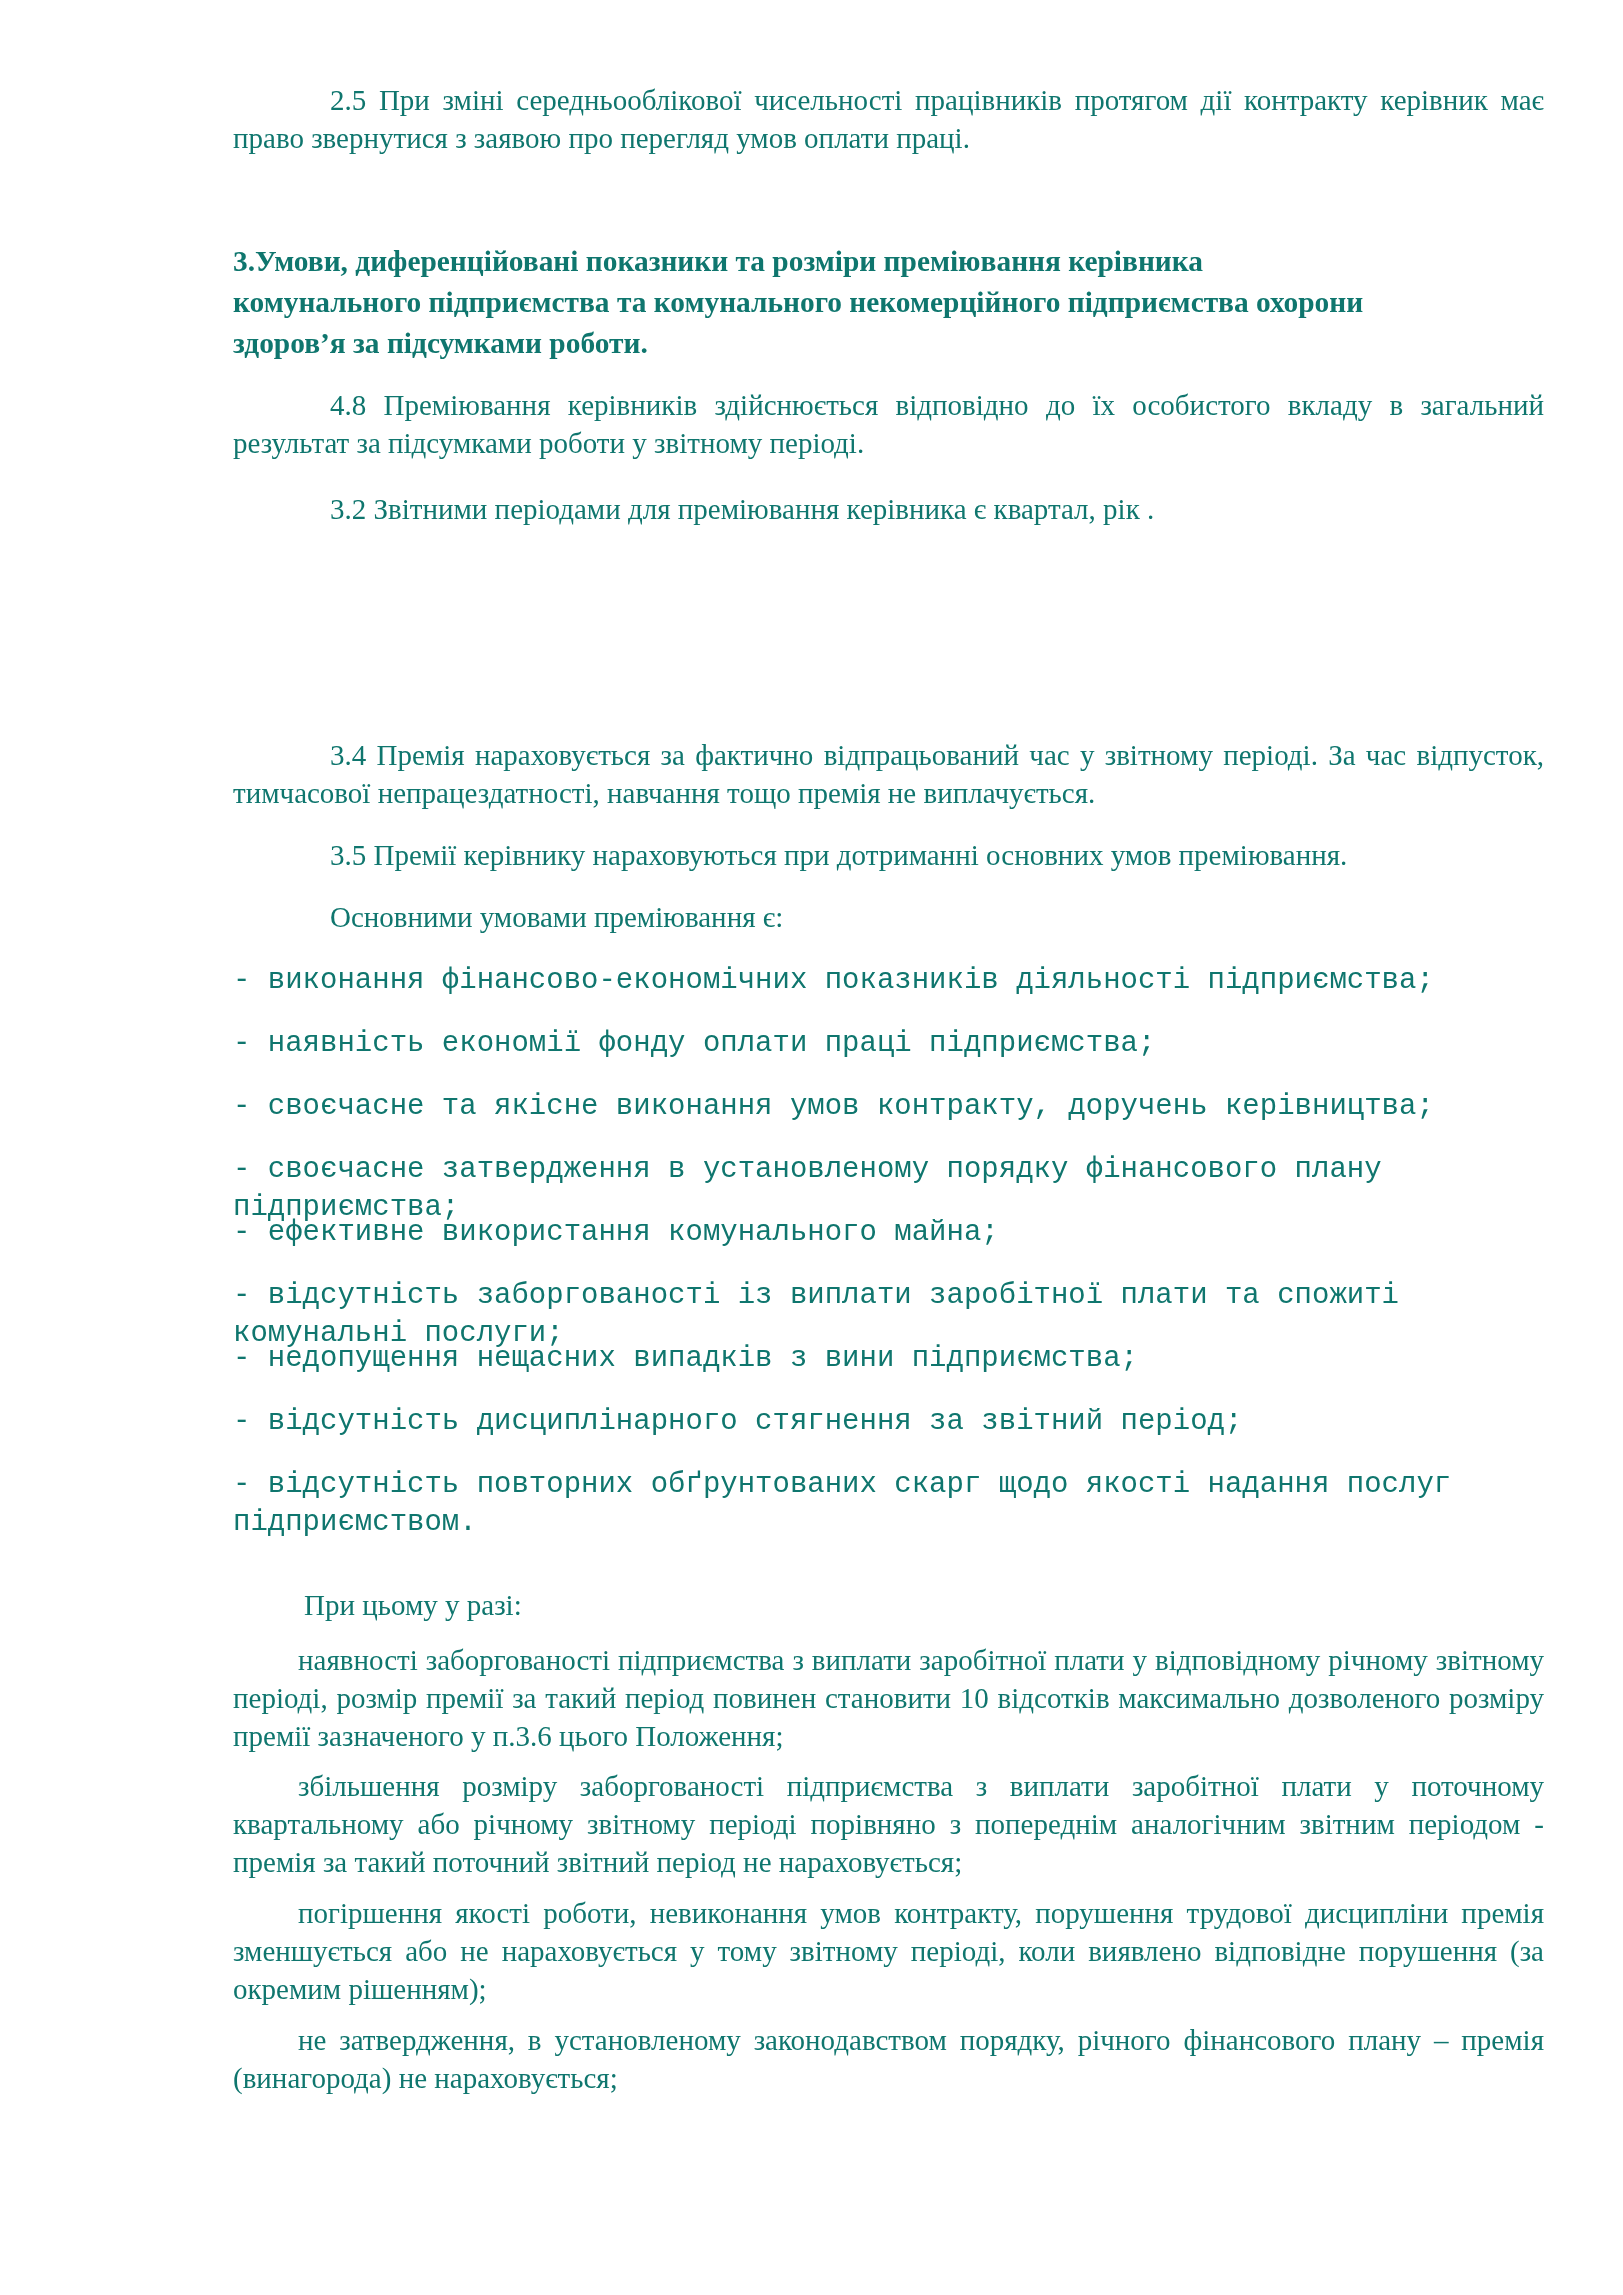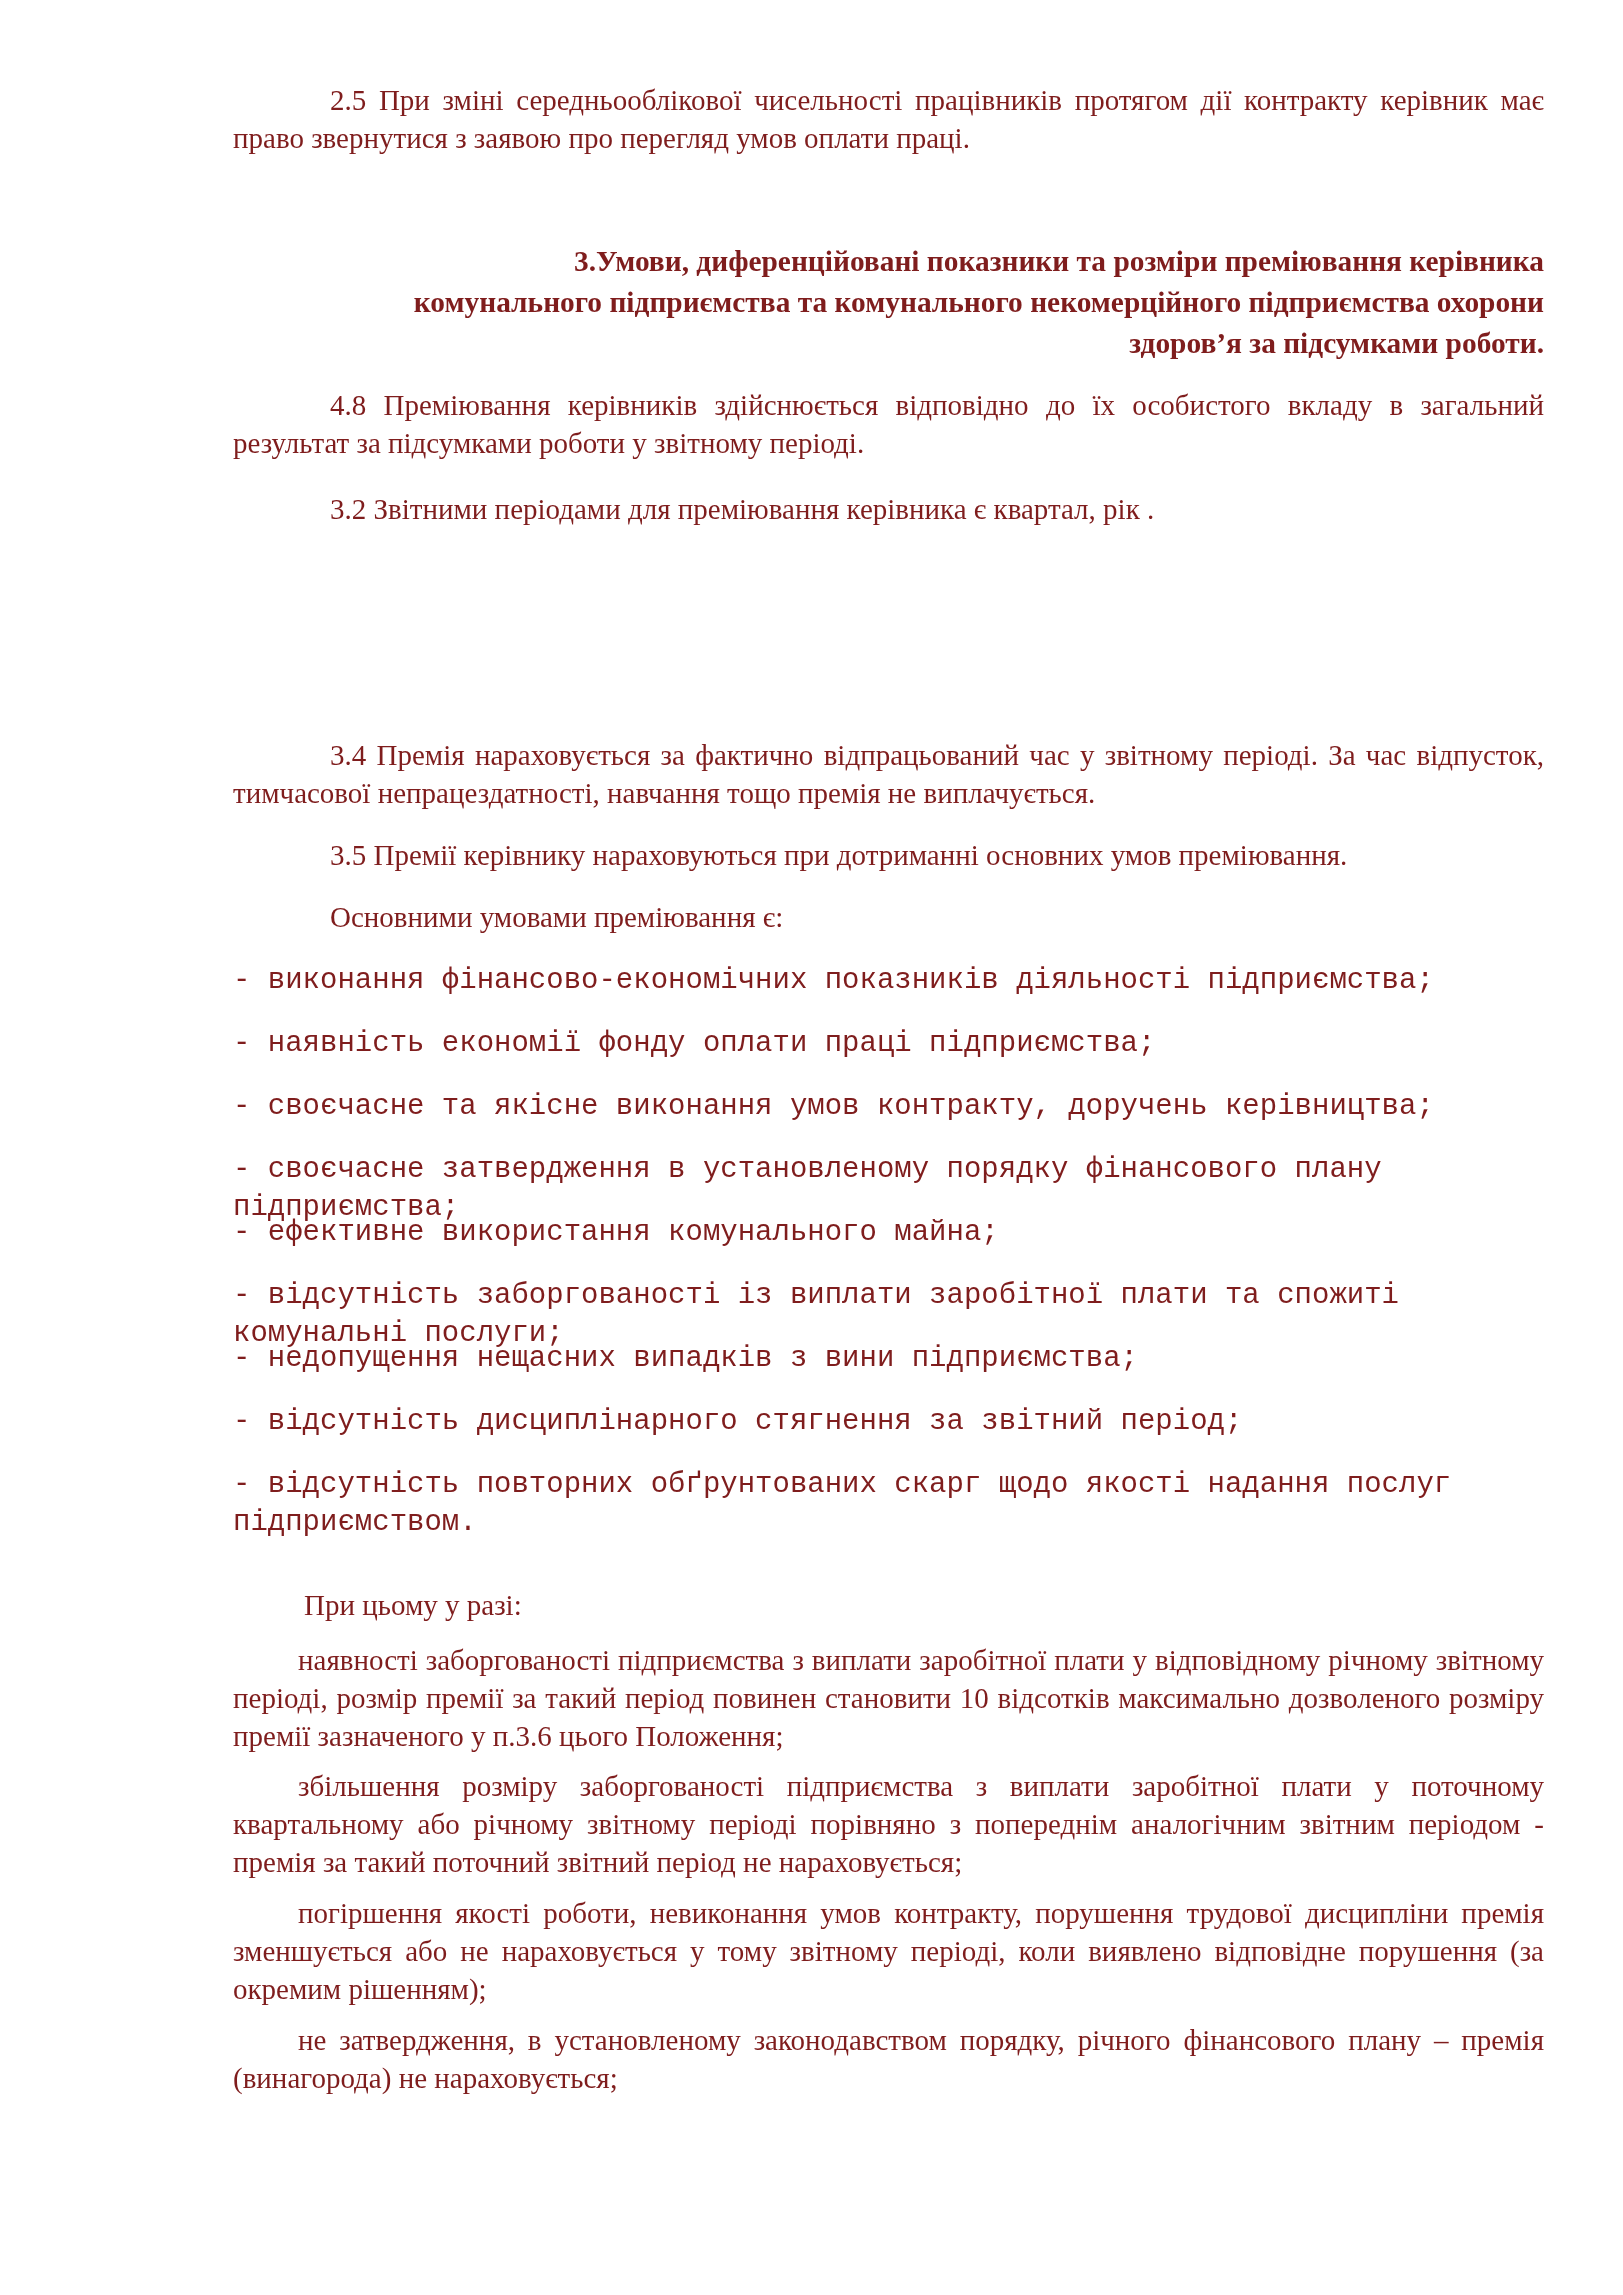--- a/index.html
+++ b/index.html
@@ -1,33 +1,33 @@
 <!DOCTYPE html>
 <html style="font-size:10.5px"><head>
 <meta charset="utf-8">
 <style>
   html, body { margin: 0; padding: 0; background: #ffffff; }
   body { width: 1623px; height: 2295px; position: relative; overflow: hidden; }
   .page {
     position: absolute; left: 0; top: 0; width: 1623px; height: 2295px;
-    background: #ffffff; color: #7f1d1d;
+    background: #ffffff; color: #0f766e;
     font-family: "Liberation Serif", "DejaVu Serif", serif;
     font-size: 29px;
   }
   .blk {
     position: absolute; left: 233px; width: 1311px;
     line-height: 38px; text-align: justify; text-align-last: left;
     margin: 0;
   }
   .ind150 { text-indent: 97px; }
   .ind100 { text-indent: 65px; }
   .ind110 { text-indent: 71px; }
   .heading {
     position: absolute; left: 233px; width: 1311px;
-    text-align: right; font-weight: bold; line-height: 41px; margin: 0;
+    text-align: left; font-weight: bold; line-height: 41px; margin: 0;
     font-size: 29.4px;
   }
   .heading span { display: block; }
   .list { position: absolute; left: 233px; width: 1311px; margin: 0; padding: 0; list-style: none; }
   .list li { height: 63px; line-height: 38px; font-family: Liberation Mono, monospace; }
 </style>
 </head>
 <body>
 
 <div class="page">

